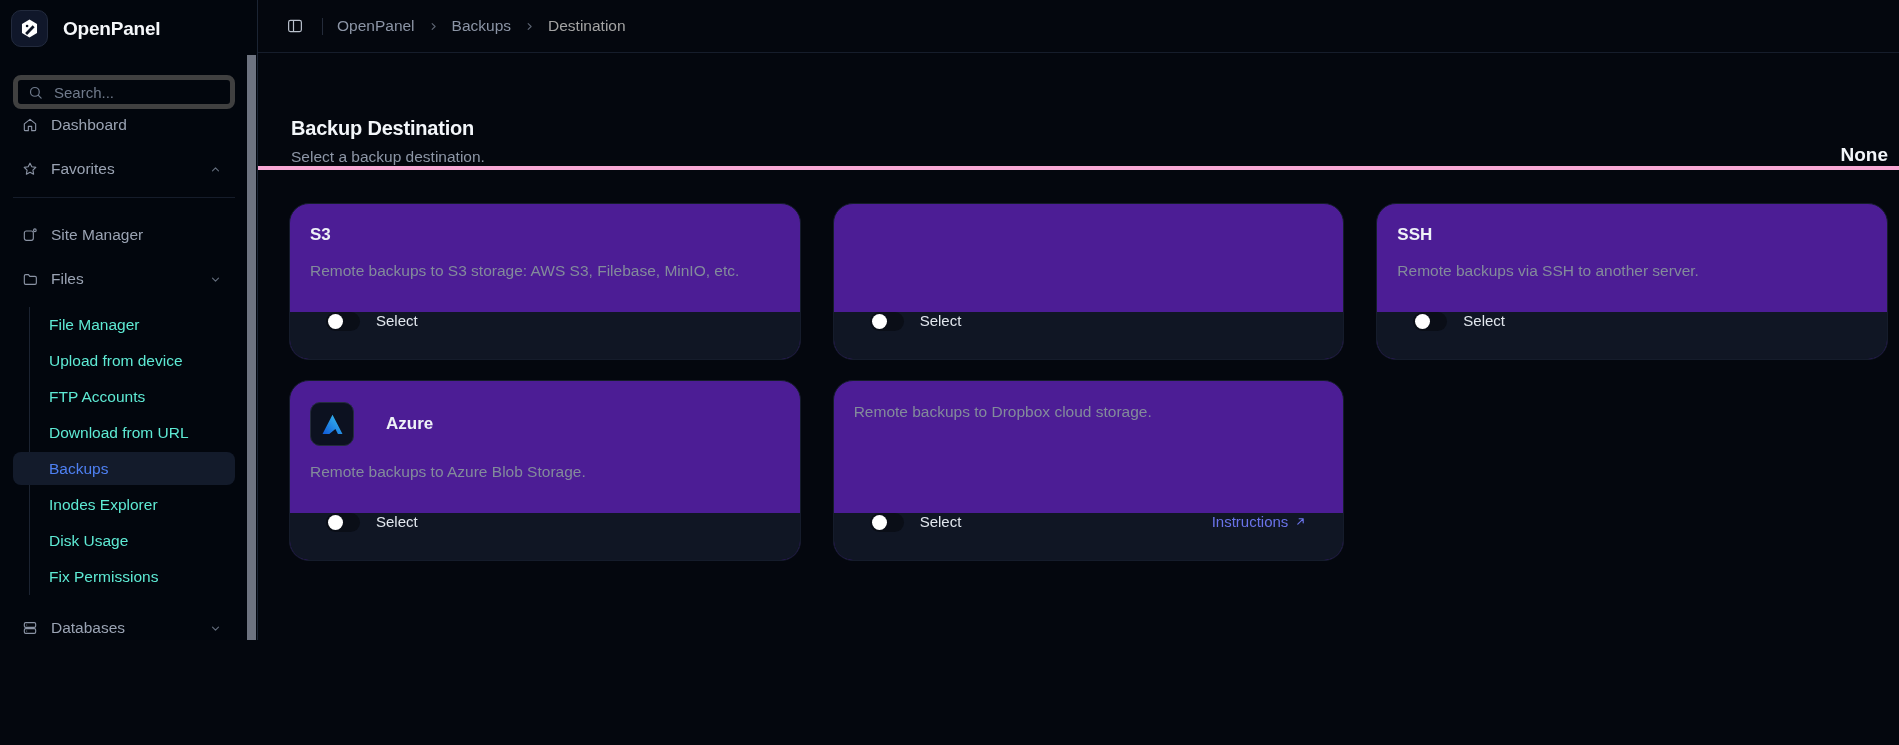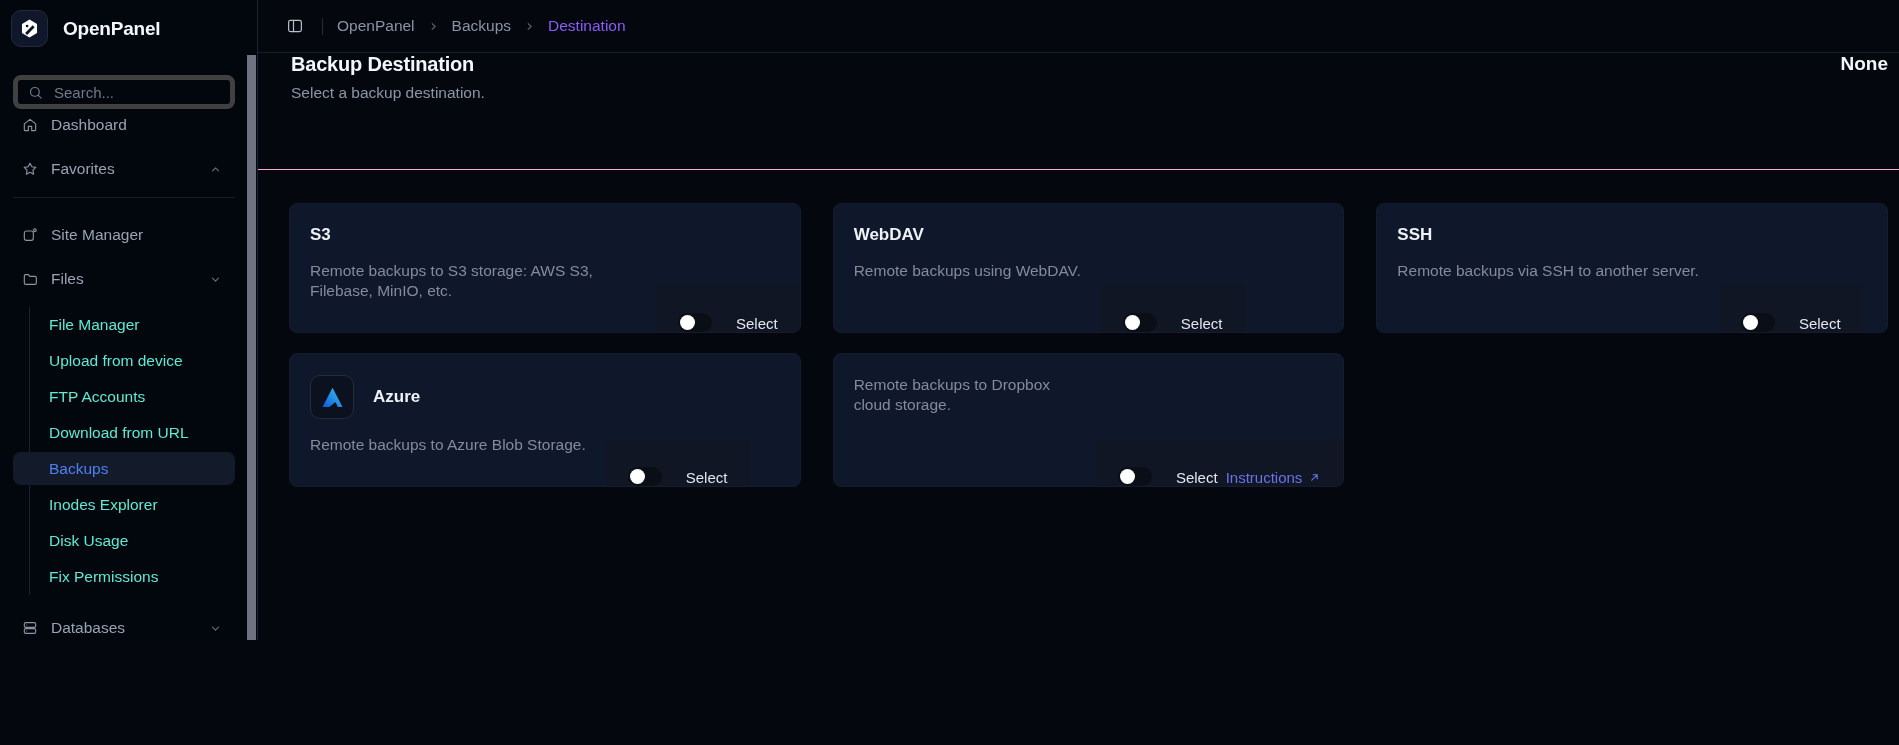--- a/index.html
+++ b/index.html
@@ -35,39 +35,39 @@
   .scroll-strip .thumb{position:absolute;left:0;top:55px;bottom:0;width:9px;background:#6d7380;}
 
   
   main{flex:1;min-width:0;border-left:1px solid #1b2433;background:#04070e;display:flex;flex-direction:column;}
   .topbar{height:53px;flex:0 0 auto;border-bottom:1px solid #161d2b;display:flex;align-items:center;padding-left:24px;gap:14px;}
   .panel-toggle{background:none;border:none;padding:4px;cursor:pointer;display:flex;}
   .panel-toggle .icn{width:18px;height:18px;color:#b9c0cc;}
   .vsep{width:1px;height:17px;background:#242b3a;}
   .breadcrumb{display:flex;align-items:center;gap:12px;font-size:15.5px;}
   .crumb{color:#8b94a5;cursor:pointer;}
-  .crumb.current{color:#8b5cf6;}
+  .crumb.current{color:#a3a3a3;}
   .crumb-sep{width:13px;height:13px;color:#5d6573;display:flex;}
 
-  .page-header{height:117px;flex:0 0 auto;border-bottom:1px solid #f9a8d4;display:flex;align-items:flex-start;justify-content:space-between;padding:0 11px 0 33px;}
+  .page-header{height:117px;flex:0 0 auto;border-bottom:4px solid #f9a8d4;display:flex;align-items:flex-end;justify-content:space-between;padding:0 11px 0 33px;}
   .page-header h1{margin:0 0 8px 0;font-size:20px;font-weight:bold;color:#f3f6fa;letter-spacing:-.2px;}
   .page-header p{margin:0;font-size:15.5px;color:#8d96a6;}
   .selection{font-size:19px;font-weight:bold;color:#f3f6fa;}
 
   .content{padding:33px 11px 0 31px;}
   .cards-grid{display:grid;grid-template-columns:repeat(3,1fr);column-gap:32px;row-gap:20px;}
-  .card{background:#0f172a;border:1px solid #151c2b;border-radius:8px;overflow:hidden;display:flex;flex-direction:row;}
+  .card{background:#4c1d95;border:1px solid #151c2b;border-radius:20px;overflow:hidden;display:flex;flex-direction:column;}
   .card-body{padding:21px 20px 31px 20px;}
-  .card-icon-row{display:flex;align-items:center;gap:19px;margin-bottom:16px;}
+  .card-icon-row{display:flex;align-items:center;gap:32px;margin-bottom:16px;}
   .icon-box{width:44px;height:44px;border:1px solid #242c3d;border-radius:10px;background:#0c1120;display:flex;align-items:center;justify-content:center;flex:0 0 auto;}
   .icon-box .icn{width:25px;height:25px;display:flex;}
   .card-title{font-size:17px;font-weight:bold;color:#eef2f7;line-height:20px;}
   .card-desc{font-size:15.5px;color:#838b9b;line-height:20px;margin-top:16px;}
   .card.has-icon .card-desc{margin-top:0;}
-  .card-footer{margin-top:auto;height:47px;flex:0 0 auto;background:#101624;display:flex;align-items:flex-end;padding:0 22px;gap:8px;}
+  .card-footer{margin-top:auto;height:47px;flex:0 0 auto;background:#101624;display:flex;align-items:flex-start;padding:0 36px;}
   .switch{width:34px;height:19px;border-radius:10px;background:#0a0e17;border:none;position:relative;cursor:pointer;padding:0;flex:0 0 auto;}
   .switch .knob{position:absolute;left:2px;top:2px;width:15px;height:15px;border-radius:50%;background:#ffffff;}
   .toggle-label{margin-left:16px;font-size:15px;color:#e2e7ee;}
   .card-link{margin-left:auto;display:flex;align-items:center;gap:6px;color:#6a73e9;font-size:15px;text-decoration:none;cursor:pointer;}
   .card-link .icn{width:13px;height:13px;display:flex;}
   .icn svg{width:100%;height:100%;display:block;}
 </style>
 </head>
 <body>
 
@@ -259,24 +259,20 @@
               <div class="card-desc">Remote backups to S3 storage: AWS S3, Filebase, MinIO, etc.</div>
             </div>
             <div class="card-footer">
               <button class="switch" role="switch" aria-checked="false">
                 <span class="knob"></span>
               </button>
               <span class="toggle-label">Select</span>
             </div>
           </div>
           <div class="card">
-            <div class="card-body">
-              <div class="card-title">WebDAV</div>
-              <div class="card-desc">Remote backups using WebDAV.</div>
-            </div>
             <div class="card-footer">
               <button class="switch" role="switch" aria-checked="false">
                 <span class="knob"></span>
               </button>
               <span class="toggle-label">Select</span>
             </div>
           </div>
           <div class="card">
             <div class="card-body">
               <div class="card-title">SSH</div>

